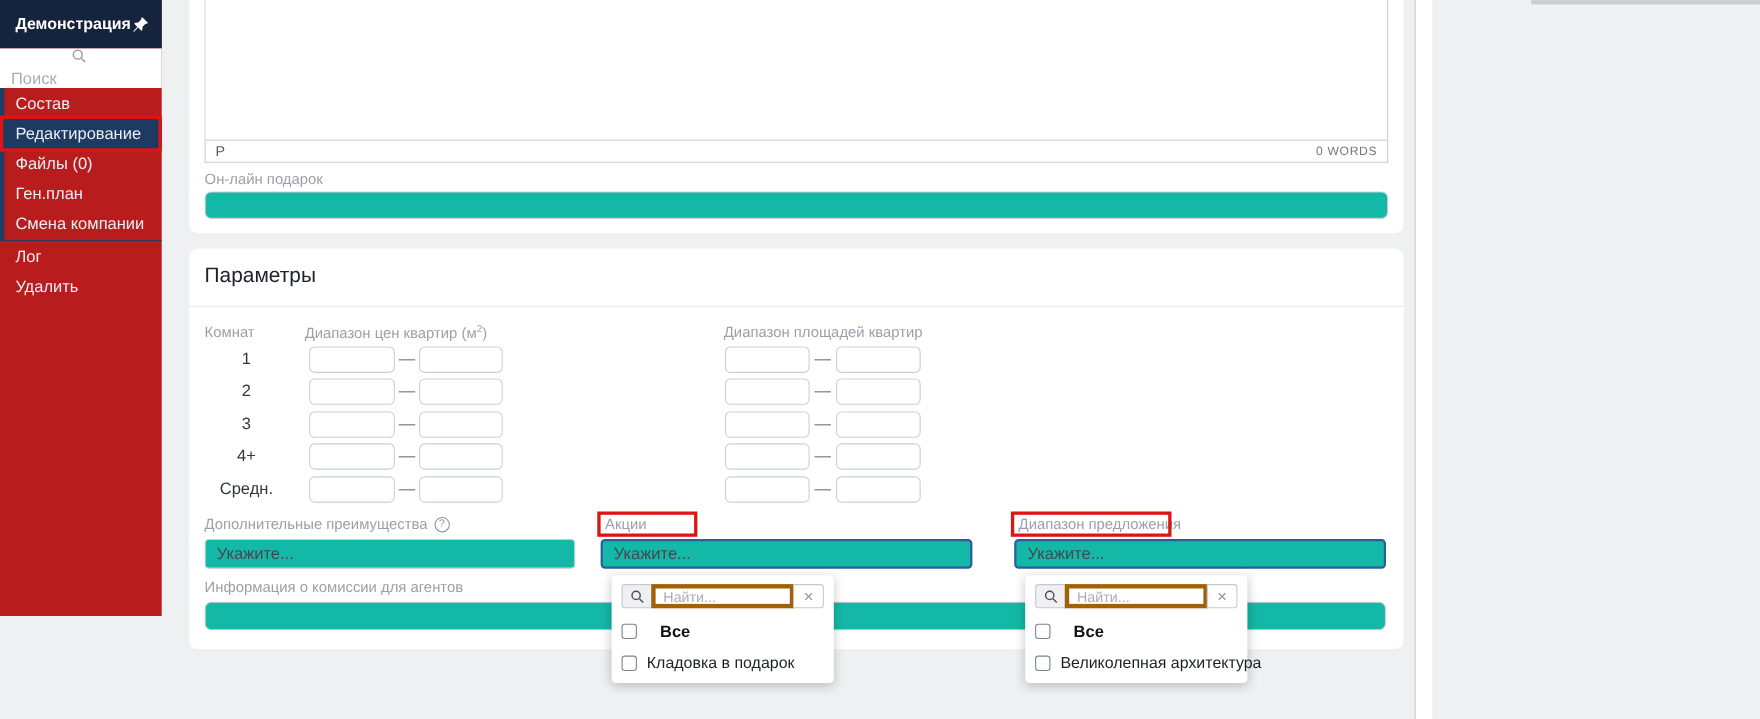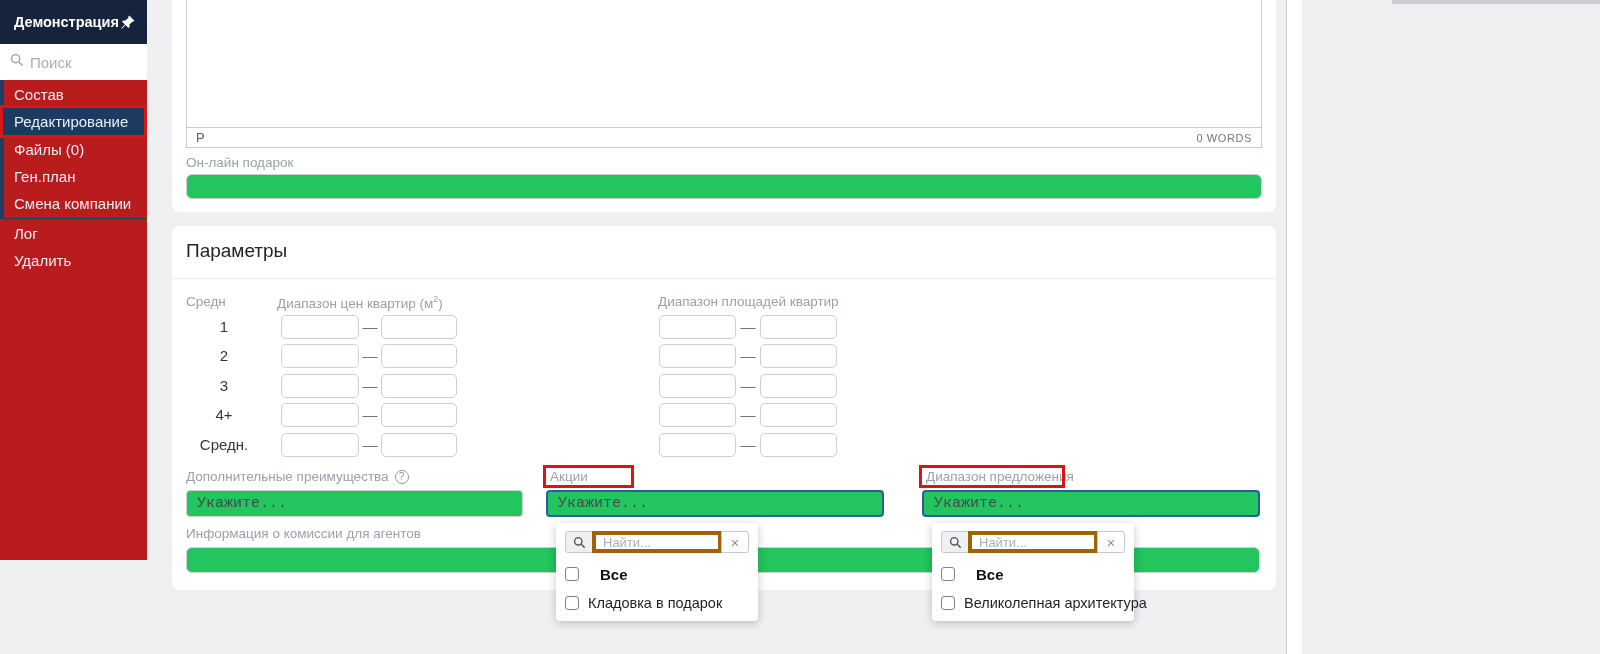--- a/index.html
+++ b/index.html
@@ -12,21 +12,21 @@
   .w-strip  { position:absolute; left:1287px; top:0; width:15px; height:654px; background:#ffffff; }
   .top-strip{ position:absolute; left:1392px; top:0; width:208px; height:4px; background:#cbcdd1; }
 
   
   .sidebar { position:absolute; left:0; top:0; width:147px; height:560px; background:#b91c1c; }
   .sb-header { position:absolute; left:0; top:0; width:147px; height:44px; background:#15233d;
                display:flex; align-items:center; padding:0 12px 0 14px; }
   .sb-title { color:#ffffff; font-size:14.5px; font-weight:bold; flex:1; }
   .sb-pin { width:15px; height:15px; display:block; }
   .sb-search { position:absolute; left:0; top:44px; width:147px; height:36px; background:#ffffff;
-               display:flex; align-items:center; padding:0 8px 0 10px; }
+               display:flex; align-items:center; padding:0 8px 0 10px;flex-direction:column; }
   .sb-search svg { flex-shrink:0; margin-right:6px; }
   .sb-search input { border:none; outline:none; width:100%; font-size:15px; font-family:inherit; color:#454a50; background:transparent; }
   .ph-gray::placeholder { color:#a9aeb6; opacity:1; }
   .ph-dark::placeholder { color:#45494f; opacity:1; }
   .sb-item { position:absolute; left:0; width:147px; height:27px; line-height:27px; padding-left:14px;
              color:#e9eef6; font-size:15px; cursor:pointer; white-space:nowrap; }
   .sb-i0{top:81px} .sb-i1{top:108px; background:#1d3a60;} .sb-i2{top:136px} .sb-i3{top:163px}
   .sb-i4{top:190px} .sb-i5{top:220px} .sb-i6{top:247px}
   .sb-accent { position:absolute; left:0; top:80px; width:4px; height:138px; background:#1e3e66; }
   .sb-divider { position:absolute; left:0; top:218px; width:147px; height:1px; background:#1e3e66; }
@@ -41,22 +41,22 @@
   .editor-body { position:absolute; left:0; top:0; right:0; bottom:20px; background:#fff; }
   .editor-status { position:absolute; left:0; right:0; bottom:0; height:20px; border-top:1px solid #c9cdd1;
                    display:flex; align-items:center; justify-content:space-between; padding:0 9px; }
   .ed-path { font-size:13px; color:#5a5e63; }
   .ed-words { font-size:11px; color:#73777d; letter-spacing:.6px; }
 
   .field-label { position:absolute; font-size:13.5px; color:#9aa1a9; white-space:nowrap; }
   .cam-label  { left:186px; top:155px; }
   .comm-label { left:186px; top:526px; }
 
-  .txt-input { position:absolute; border:1px solid #ccd0d5; border-radius:6px; background:#22c55e;
-               font-size:15px; font-family:Liberation Mono, monospace; color:#45494f; padding:0 10px; outline:none; }
+  .txt-input { position:absolute; border:1px solid #ccd0d5; border-radius:6px; background:#14b8a6;
+               font-size:15px; font-family:Liberation Sans, sans-serif; color:#45494f; padding:0 10px; outline:none; }
   .cam-input  { left:186px; top:174px; width:1076px; height:25px; }
   .comm-input { left:186px; top:547px; width:1074px; height:26px; }
   .adv-input  { left:186px; top:490px; width:337px; height:27px; border-radius:4px; }
   .promo-input{ left:546px; top:490px; width:338px; height:27px; border:2px solid #2d5c9c; border-radius:4px; }
   .offers-input{ left:922px; top:490px; width:338px; height:27px; border:2px solid #2d5c9c; border-radius:4px; }
 
   
   .params-title { position:absolute; left:186px; top:240px; font-size:19px; color:#20242a; }
   .params-divider { position:absolute; left:172px; top:278px; width:1104px; height:1px; background:#e8eaec; }
   .h-rooms { left:186px; top:294px; }
@@ -154,21 +154,21 @@
       <span class="ed-words">0 WORDS</span>
     </div>
   </div>
   <div class="field-label cam-label">Он-лайн подарок</div>
   <input class="txt-input cam-input" style="">
 
   <section class="card2"></section>
   <div class="params-title">Параметры</div>
   <div class="params-divider"></div>
 
-  <div class="field-label h-rooms">Средн</div>
+  <div class="field-label h-rooms">Комнат</div>
   <div class="field-label h-price"><span>Диапазон цен квартир (м</span><sup>2</sup><span>)</span></div>
   <div class="field-label h-area">Диапазон площадей квартир</div>
 
   <div class="p-row pr0">
     <span class="row-num">1</span>
     <input class="range-in ri1" style="">
       <span class="dash d1">—</span>
       <input class="range-in ri2" style="">
     <input class="range-in ri3" style="">
       <span class="dash d2">—</span>

